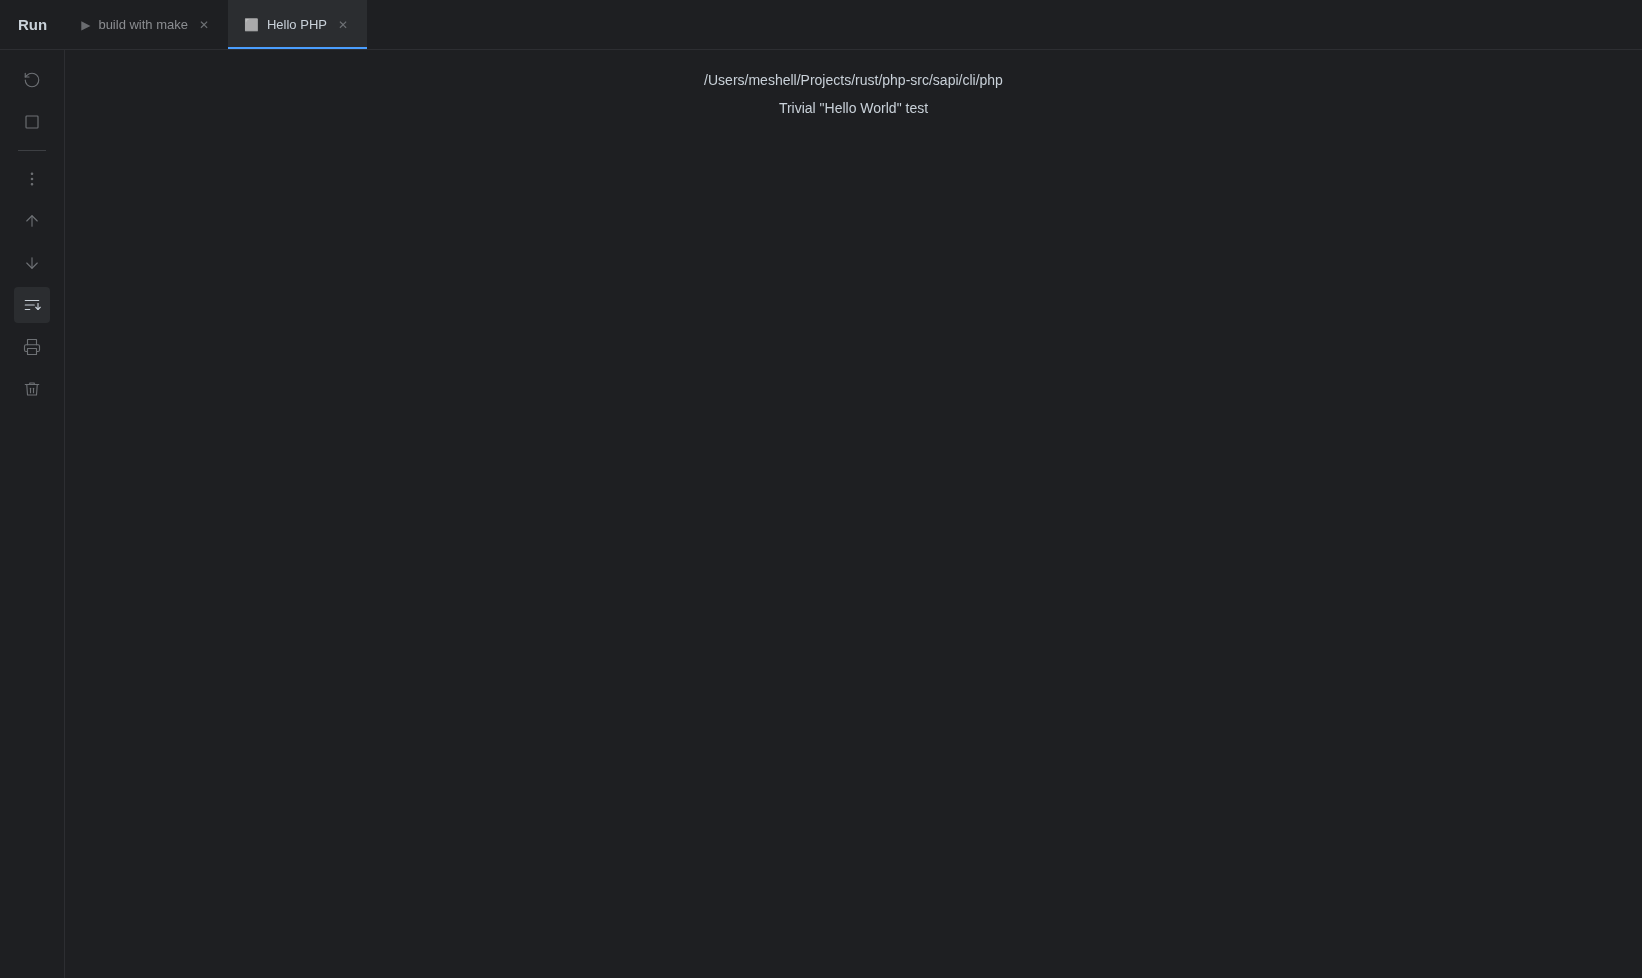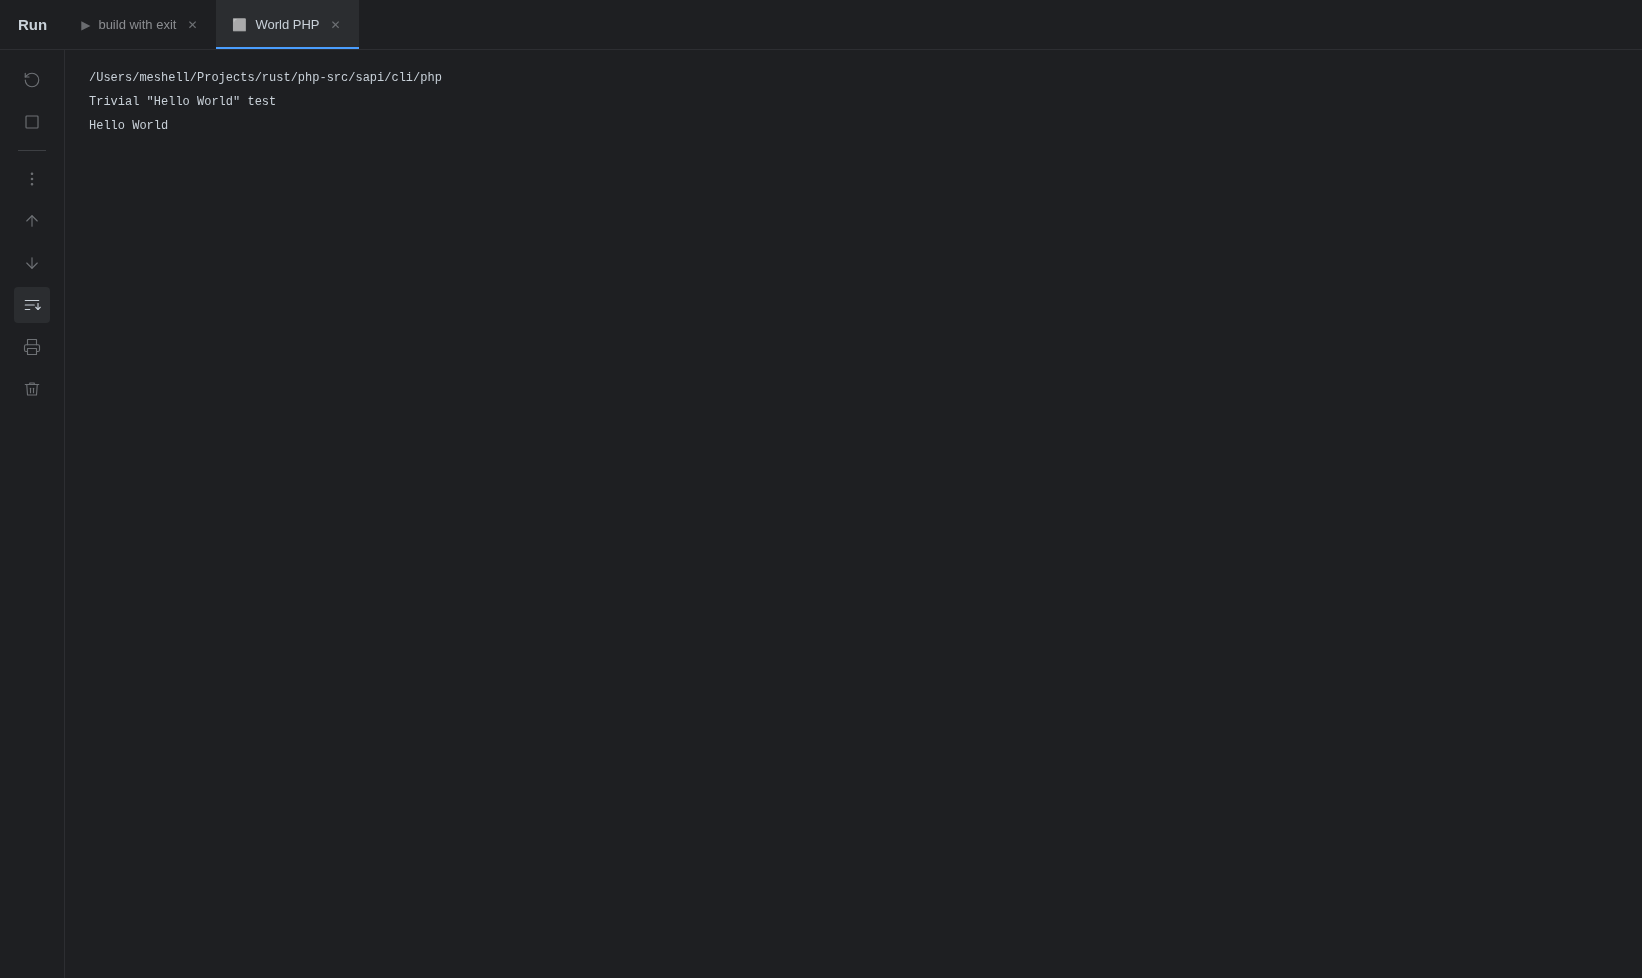--- a/index.html
+++ b/index.html
@@ -126,24 +126,25 @@
     
     .output-area {
       flex: 1;
       background-color: #1e1f22;
       padding: 16px 24px;
       overflow-y: auto;
     }
 
     .output-line {
       color: #c9d1d9;
-      font-family: Liberation Mono, monospace;
-      font-size: 12px;
+      font-family: Liberation Sans, sans-serif;
+      font-size: 14px;
       line-height: 2.0;
       white-space: pre;
+      text-align: center;
     }
 
     .output-spacer {
       height: 20px;
     }
 
     
     .icon-svg {
       width: 18px;
       height: 18px;
@@ -155,27 +156,27 @@
     }
   </style>
 </head>
 <body>
 
 <div class="tab-bar">
   <div class="run-label">Run</div>
 
   <div class="tab">
     <span class="tab-icon">▶</span>
-    <span>build with exit</span>
+    <span>build with make</span>
     <span class="tab-close">✕</span>
   </div>
 
   <div class="tab active">
     <span class="tab-icon">⬜</span>
-    <span>World PHP</span>
+    <span>Hello PHP</span>
     <span class="tab-close">✕</span>
   </div>
 </div>
 
 <div class="main-area">
 
   <div class="sidebar">
 
     <div class="sidebar-btn">
       <svg class="icon-svg" viewBox="0 0 24 24">
@@ -240,17 +241,16 @@
         <path d="M14 11v6"></path>
         <path d="M9 6V4h6v2"></path>
       </svg>
     </div>
 
   </div>
 
   <div class="output-area">
     <div class="output-line">/Users/meshell/Projects/rust/php-src/sapi/cli/php</div>
     <div class="output-line">Trivial "Hello World" test</div>
-    <div class="output-line">Hello World</div>
     <div class="output-spacer"></div>
   </div>
 
 </div>
 
 </body></html>

